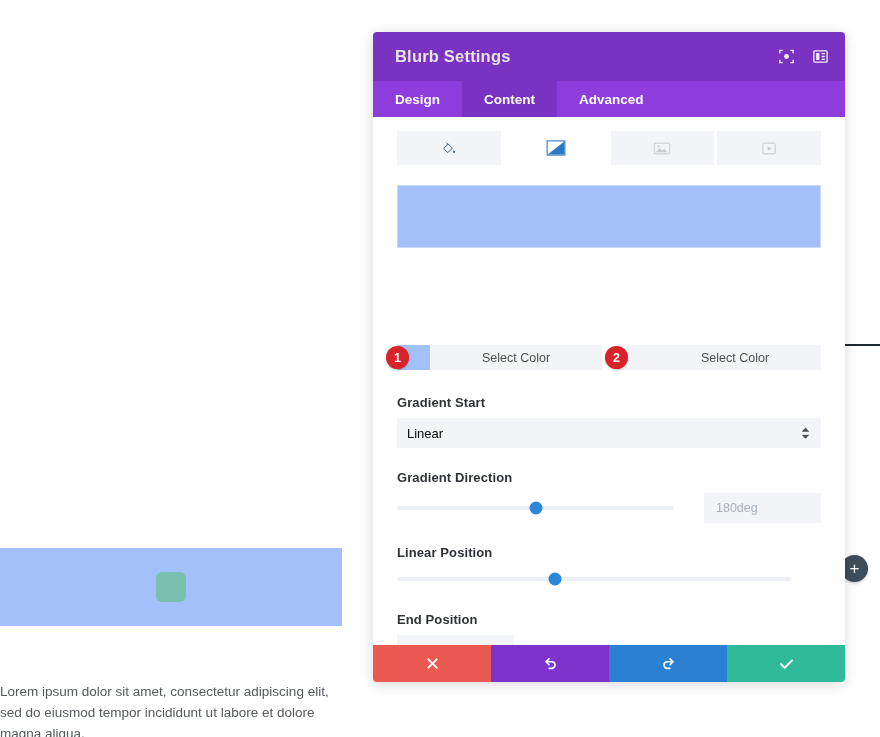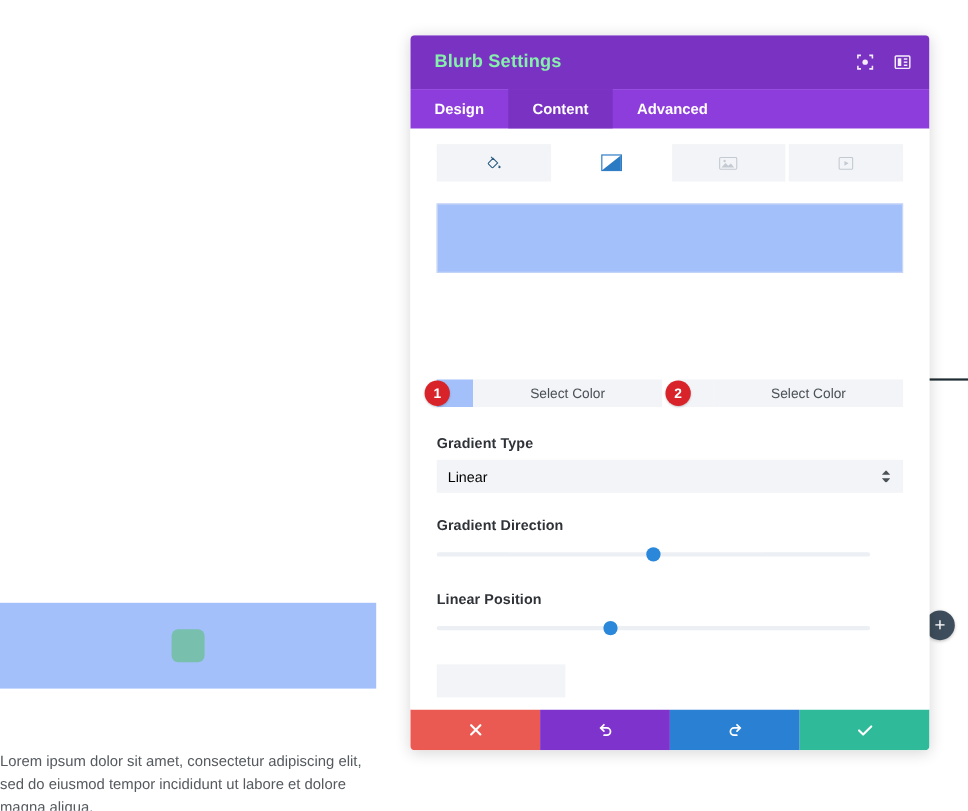--- a/index.html
+++ b/index.html
@@ -49,21 +49,21 @@
   .modal {
     position: absolute; left: 373px; top: 32px; width: 472px; height: 650px;
     background: #fff; border-radius: 4px; overflow: hidden;
     box-shadow: 0 2px 14px rgba(0,0,0,.16);
     display: flex; flex-direction: column;
   }
   .modal-header {
     height: 49px; background: #7a32c3;
     display: flex; align-items: center; padding: 0 16px 0 22px; flex: 0 0 auto;
   }
-  .modal-title { color: #86efac; font-size: 16.5px; font-weight: bold; letter-spacing: .2px; flex: 1; }
+  .modal-title { color: #e5e5e5; font-size: 16.5px; font-weight: bold; letter-spacing: .2px; flex: 1; }
   .hdr-icons { display: flex; gap: 17px; align-items: center; }
   .hdr-icon { width: 17px; height: 17px; opacity: .92; display: block; }
 
   .tabbar { height: 36px; background: #8d3ddb; display: flex; flex: 0 0 auto; }
   .tab {
     padding: 0 22px; display: flex; align-items: center;
     color: #fff; font-size: 13.5px; font-weight: bold;
   }
   .tab.active { background: #7a32c3; }
 
@@ -237,55 +237,59 @@
           <div class="select-color-btn">Select Color</div>
         </div>
         <div class="color-cell">
           <div class="badge" style="left:-4px; top:1px;">2</div>
           <div class="swatch empty"></div>
           <div class="select-color-btn">Select Color</div>
         </div>
       </div>
 
       <div class="field mt-25">
-        <div class="field-label">Gradient Type</div>
+        <div class="field-label">Gradient Start</div>
         <div class="select-box">
           <span>Linear</span>
           <span class="select-arrows">
             <svg viewBox="0 0 10 5" width="9" height="4.5">
                 <path d="M5 0 9.2 4.6H.8z" fill="#4a5157"></path>
               </svg>
             <svg viewBox="0 0 10 5" width="9" height="4.5">
                 <path d="M5 5 .8.4h8.4z" fill="#4a5157"></path>
               </svg>
           </span>
         </div>
       </div>
 
       <div class="field mt-22">
         <div class="field-label">Gradient Direction</div>
         <div class="slider-row">
           <div class="slider">
             <div class="slider-track"></div>
             <div class="slider-thumb" style="left:50%;"></div>
           </div>
+          <div class="num-input">
+            <span class="val muted">180deg</span>
+          </div>
         </div>
       </div>
 
       <div class="field mt-22">
         <div class="field-label">Linear Position</div>
         <div class="slider-row">
           <div class="slider">
             <div class="slider-track"></div>
             <div class="slider-thumb" style="left:40%;"></div>
           </div>
         </div>
       </div>
 
       <div class="field mt-22">
+        <div class="field-label">End Position</div>
         <div class="slider-row">
 
           <div class="num-input">
             
             
           </div>
         </div>
       </div>
 
     </div>

